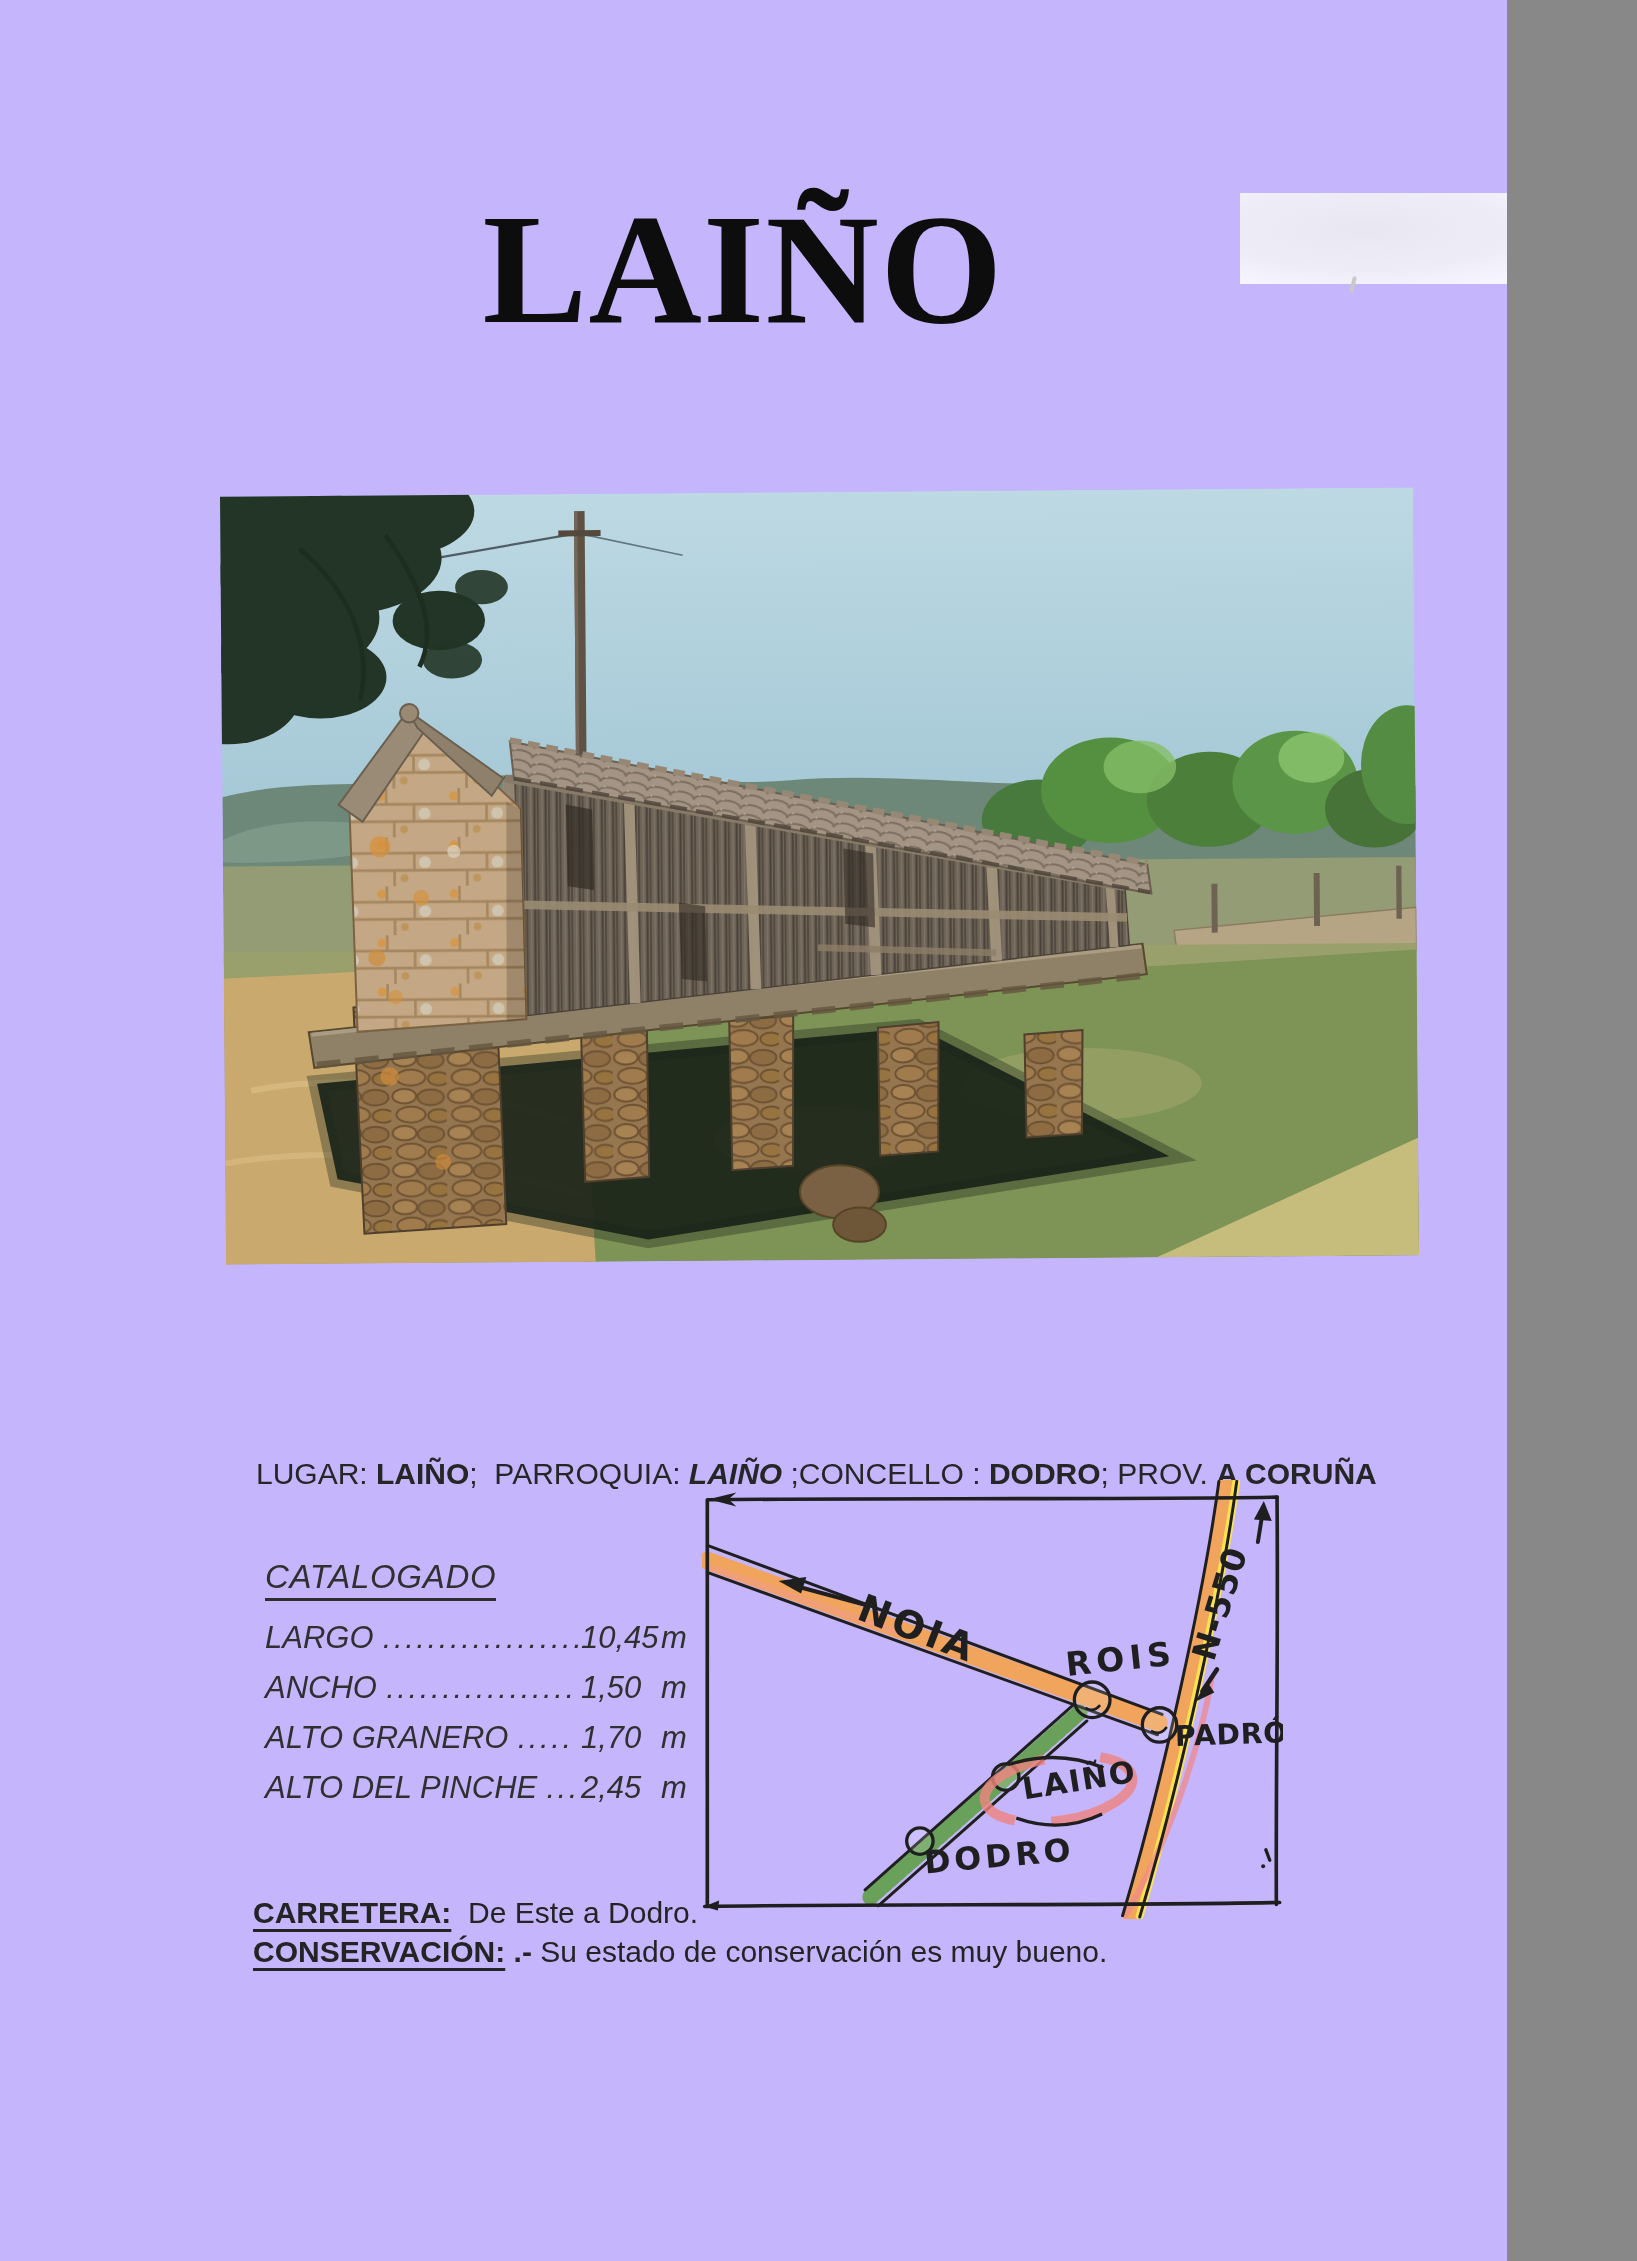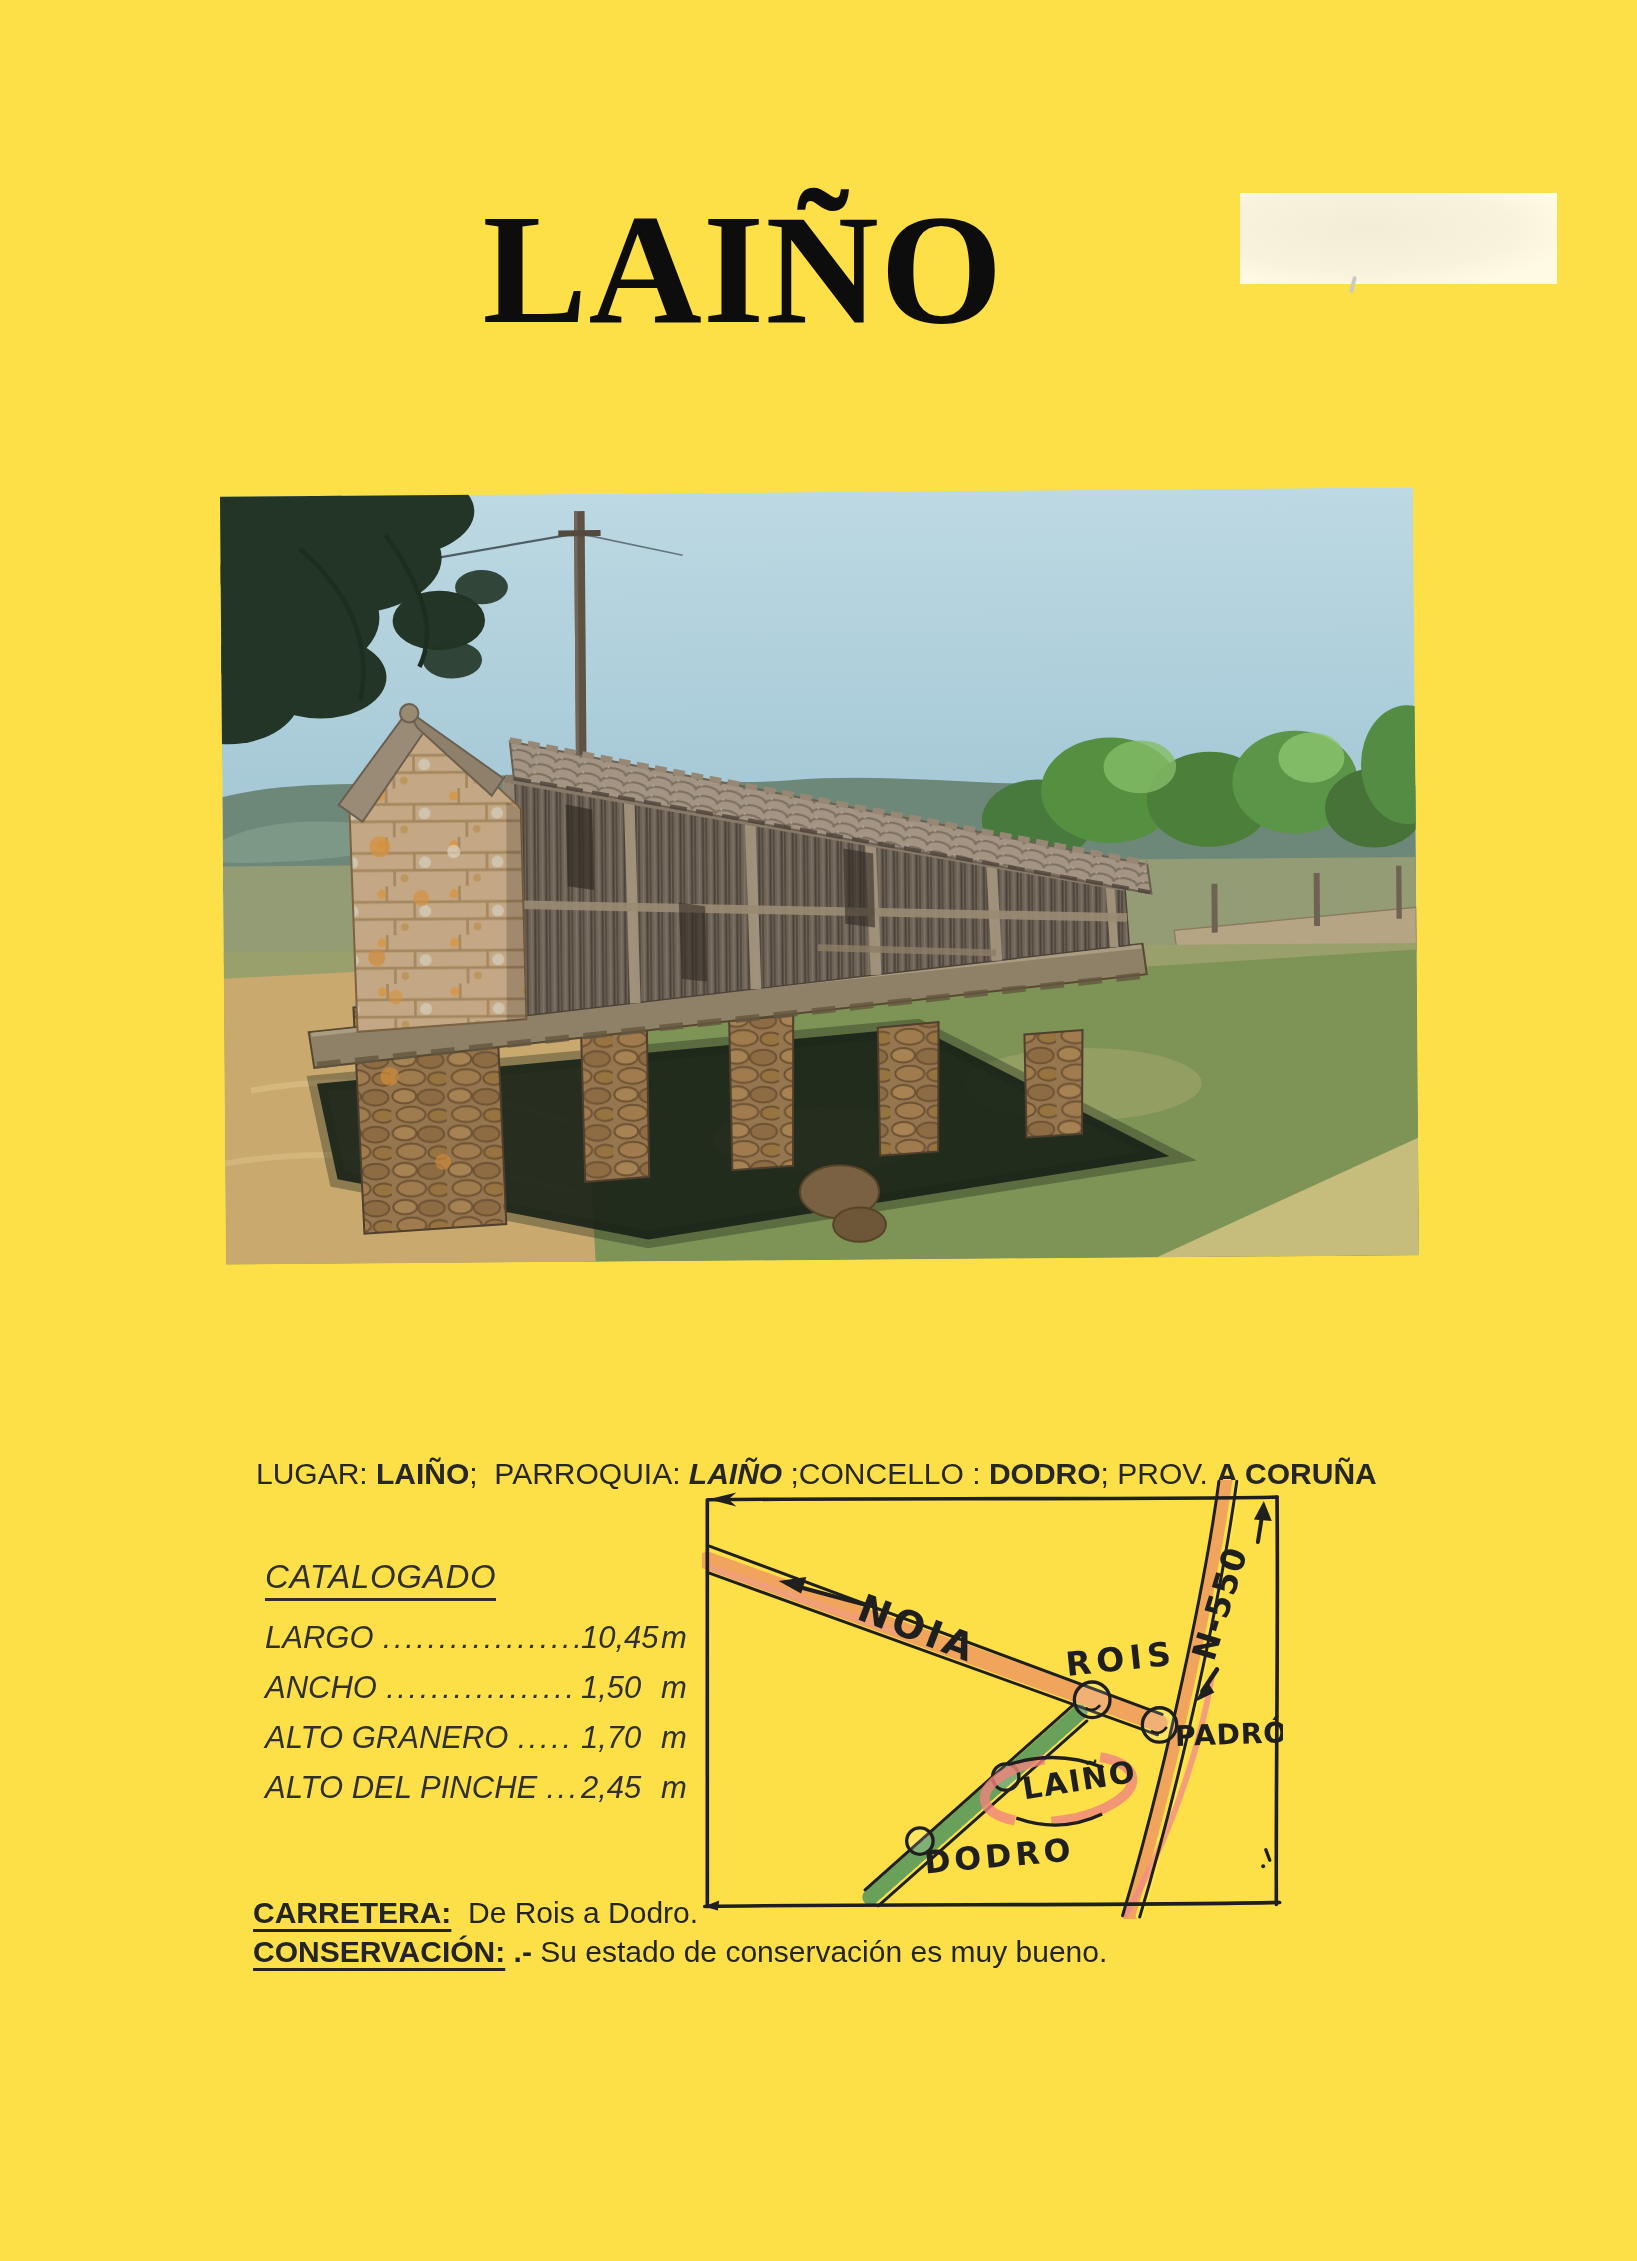--- a/index.html
+++ b/index.html
@@ -1,16 +1,16 @@
 <!DOCTYPE html>
 <html style="font-size:10.6px"><head>
 <meta charset="utf-8">
 <style>
   html,body{margin:0;padding:0;background:#888;}
-  #page{position:relative;width:1637px;height:2261px;background:#fde047;overflow:hidden;
+  #page{position:relative;width:1507px;height:2261px;background:#c4b5fd;overflow:hidden;
         font-family:"Liberation Sans",sans-serif;color:#1e1e1e;}
   .title{position:absolute;left:482px;top:191px;width:522px;text-align:center;
          font-family:"Liberation Serif",serif;font-weight:bold;font-size:157px;line-height:1;
          letter-spacing:1.3px;color:#0d0d0d;}
   .smudge{position:absolute;left:1240px;top:193px;width:317px;height:91px;
           background:radial-gradient(ellipse at 40% 40%, #efefef 0%, #f6f6f6 55%, #ffffff 80%);opacity:.85;}
   .smudge-tick{position:absolute;left:1351px;top:276px;width:4px;height:17px;background:#c9c9c9;
           transform:rotate(14deg);border-radius:2px;}
   .photo{position:absolute;left:223px;top:492px;width:1193px;height:768px;
          transform:rotate(-0.45deg);overflow:hidden;}
@@ -248,18 +248,18 @@
       <text x="553" y="297" font-size="50" letter-spacing="8" transform="rotate(-6 553 297)">ROIS</text>
       <text x="717" y="403" font-size="43" letter-spacing="1" transform="rotate(-2 717 403)">PADRÓN</text>
       <text x="488" y="484" font-size="46" letter-spacing="3" transform="rotate(-9 488 484)">LAIÑO</text>
       <text x="338" y="596" font-size="48" letter-spacing="6" transform="rotate(-5 338 596)">DODRO</text>
     </g>
     <path d="M854,560 l6,16" stroke="#1f1f1f" stroke-width="5" stroke-linecap="round"></path>
     <circle cx="850" cy="585" r="3" fill="#1f1f1f"></circle>
   </svg>
 
   <div class="info">
-      <div class="info-row"><span class="lbl">CARRETERA:</span><span class="txt">  De Rois a Dodro.</span></div>
+      <div class="info-row"><span class="lbl">CARRETERA:</span><span class="txt">  De Este a Dodro.</span></div>
       <div class="info-row"><span class="lbl">CONSERVACIÓN:</span><span class="sep"> .- </span><span class="txt">Su estado de conservación es muy bueno.</span></div>
     </div>
 
 </div>
 
 
 </body></html>

